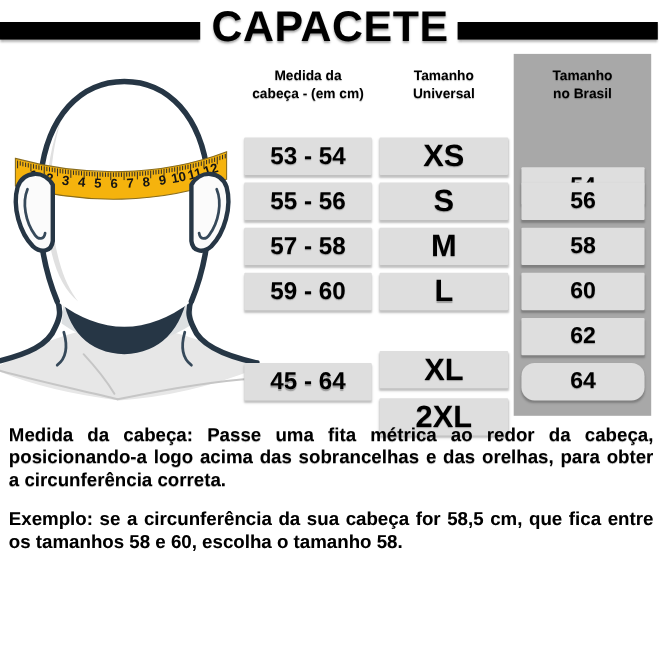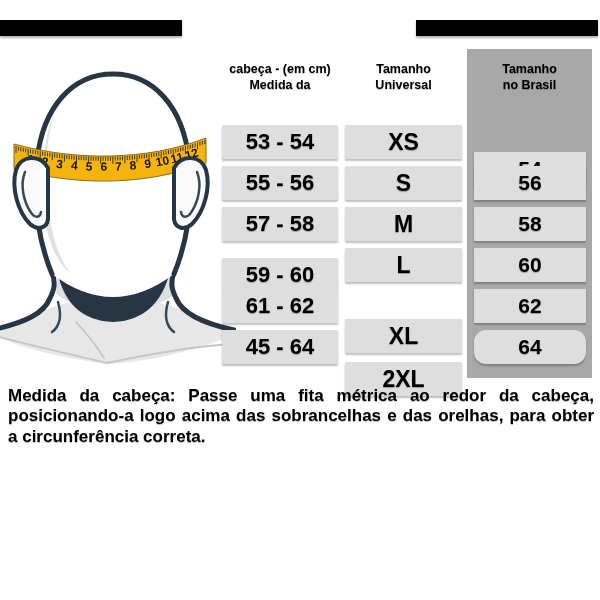--- a/index.html
+++ b/index.html
@@ -32,21 +32,21 @@
   #th1{left:217px;width:126px;}
   #th2{left:345px;width:117px;}
   #th3{left:470px;width:119px;}
   #cells{position:absolute;left:0;top:18px;width:476px;height:600px;pointer-events:none;padding-left:36px;}
   .cell{
     position:absolute;height:34px;background:var(--cellgray);text-align:center;
     font-weight:bold;line-height:34px;border-radius:1px;
     box-shadow:0 2px 2px rgba(0,0,0,0.25);text-shadow:0 1px 1px rgba(0,0,0,0.30);
   }
   .cell.c1{left:222px;width:116px;font-size:22px;}
-  .cell.c2{left:345px;width:117px;font-size:23px;}
+  .cell.c2{left:345px;width:117px;font-size:28px;}
   .cell.c3{left:474px;width:112px;font-size:21px;}
   
   .notes{position:absolute;left:8px;top:386px;width:586px;}
   .notes p{
     margin:0 0 15px 0;font-size:17px;line-height:20.4px;font-weight:bold;
     text-shadow:0 0.5px 0.5px rgba(0,0,0,0.25);
   }
   .notes p.justify{text-align:justify;}
   
   #head{position:absolute;left:0;top:58px;}
@@ -63,20 +63,21 @@
   .ear-fill{fill:#FBFBFB;stroke:var(--navy);stroke-width:4;stroke-linejoin:round;}
   .tape-num{font-family:"Liberation Sans",sans-serif;font-weight:bold;font-size:12px;fill:#151515;text-anchor:middle;}
 </style>
 </head>
 <body>
 
 <div id="page">
 
   <div class="bar bar-left"></div>
   <div class="bar bar-right"></div>
+  <div class="title">CAPACETE</div>
 
   <svg id="head" width="236" height="332" viewBox="0 0 236 332">
 
     <path class="body-fill" d="M0,274 Q62,238 113,238 Q164,238 236,276 Q172,302 108,306 Q44,298 0,280 Z"></path>
     <path class="crease" d="M0,279 C40,290 80,298 107,305"></path>
     <path class="crease" d="M107,305 C150,296 200,288 232,286"></path>
     <path class="crease" d="M76,264 C88,277 98,290 104,300"></path>
 
     <path class="neckband-fill" d="M60,196 Q113,252 172,196 L176,236 Q113,276 56,236 Z"></path>
     <path class="collar-fill" d="M56,206 Q113,254 172,204 Q162,262 113,264 Q64,262 56,206 Z"></path>
@@ -108,50 +109,50 @@
 
     <path class="ear-fill" d="M48,110 C40,96 21,97 16,112 C11,130 18,154 30,166 C38,173 47,170 48,161 Z"></path>
     <path class="thin-stroke" d="M25,114 C20,126 23,144 32,156 C35,160 40,160 41,154"></path>
     <path class="ear-fill" d="M174,110 C182,96 201,97 206,112 C211,130 204,154 192,166 C184,173 175,170 174,161 Z"></path>
     <path class="thin-stroke" d="M197,114 C202,126 199,144 190,156 C187,160 182,160 181,154"></path>
   </svg>
 
   <div class="gray-col"></div>
 
   <div id="th1" class="col-header">
+    <div>Medida da</div>
     <div>cabeça - (em cm)</div>
-    <div>Medida da</div>
   </div>
   <div id="th2" class="col-header">
     <div>Tamanho</div>
     <div>Universal</div>
   </div>
   <div id="th3" class="col-header">
     <div>Tamanho</div>
     <div>no Brasil</div>
   </div>
 
   <div id="cells">
       <div class="cell c1" style="top: 107px;">53 - 54</div>
       <div class="cell c2" style="top: 107px;">XS</div>
       <div class="cell c3" style="top: 107px; margin-top: 27px;">54</div>
       <div class="cell c1" style="top: 148px;">55 - 56</div>
       <div class="cell c2" style="top: 148px;">S</div>
       <div class="cell c3" style="top: 148px;">56</div>
       <div class="cell c1" style="top: 189px;">57 - 58</div>
       <div class="cell c2" style="top: 189px;">M</div>
       <div class="cell c3" style="top: 189px;">58</div>
-      <div class="cell c1" style="top: 230px; margin-top: 10px;">59 - 60</div>
+      <div class="cell c1" style="top: 230px;">59 - 60</div>
       <div class="cell c2" style="top: 230px;">L</div>
       <div class="cell c3" style="top: 230px;">60</div>
-      <div class="cell c1" style="top: 271px;">61 - 62</div>
       <div class="cell c2" style="top: 271px; margin-top: 30px;">XL</div>
       <div class="cell c3" style="top: 271px;">62</div>
       <div class="cell c1" style="top: 312px;">45 - 64</div>
       <div class="cell c2" style="top: 312px; margin-top: 32px;">2XL</div>
       <div class="cell c3" style="top: 312px; border-radius: 12px;">64</div>
     </div>
 
   <div class="notes">
     <p class="justify">Medida da cabeça: Passe uma fita métrica ao redor da cabeça, posicionando-a logo acima das sobrancelhas e das orelhas, para obter a circunferência correta.</p>
+    <p class="justify">Exemplo: se a circunferência da sua cabeça for 58,5 cm, que fica entre os tamanhos 58 e 60, escolha o tamanho 58.</p>
   </div>
 
 </div>
 
 </body></html>

